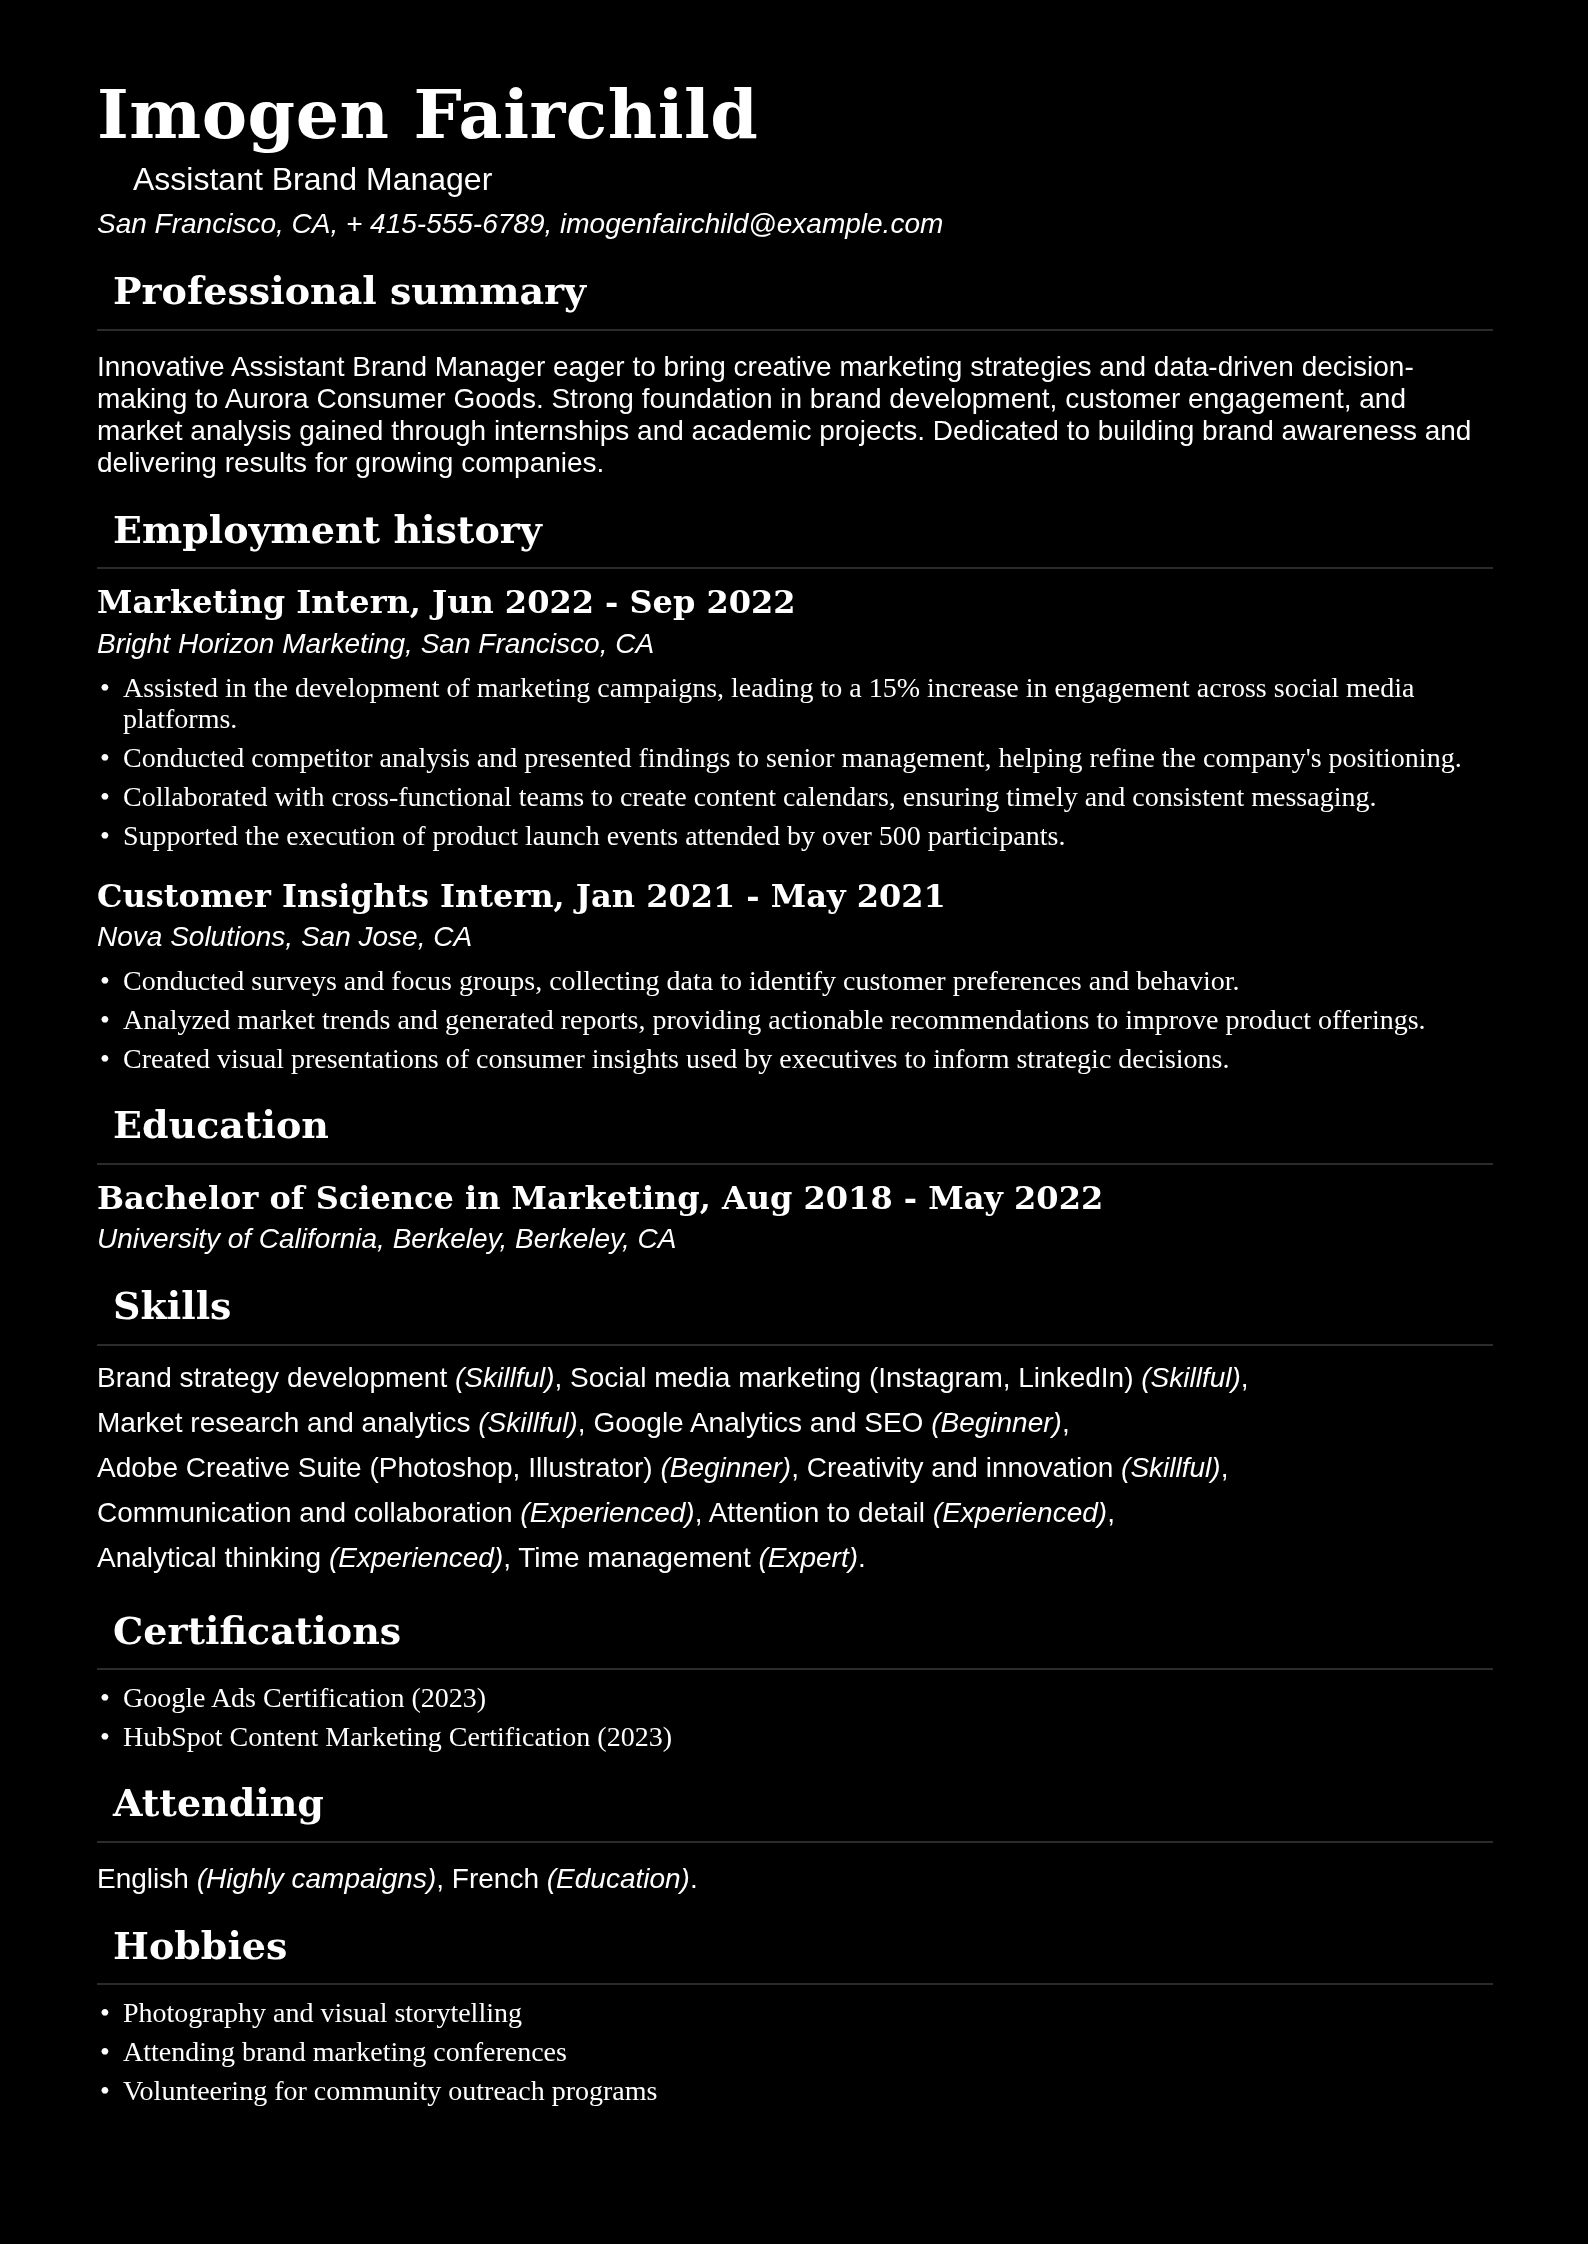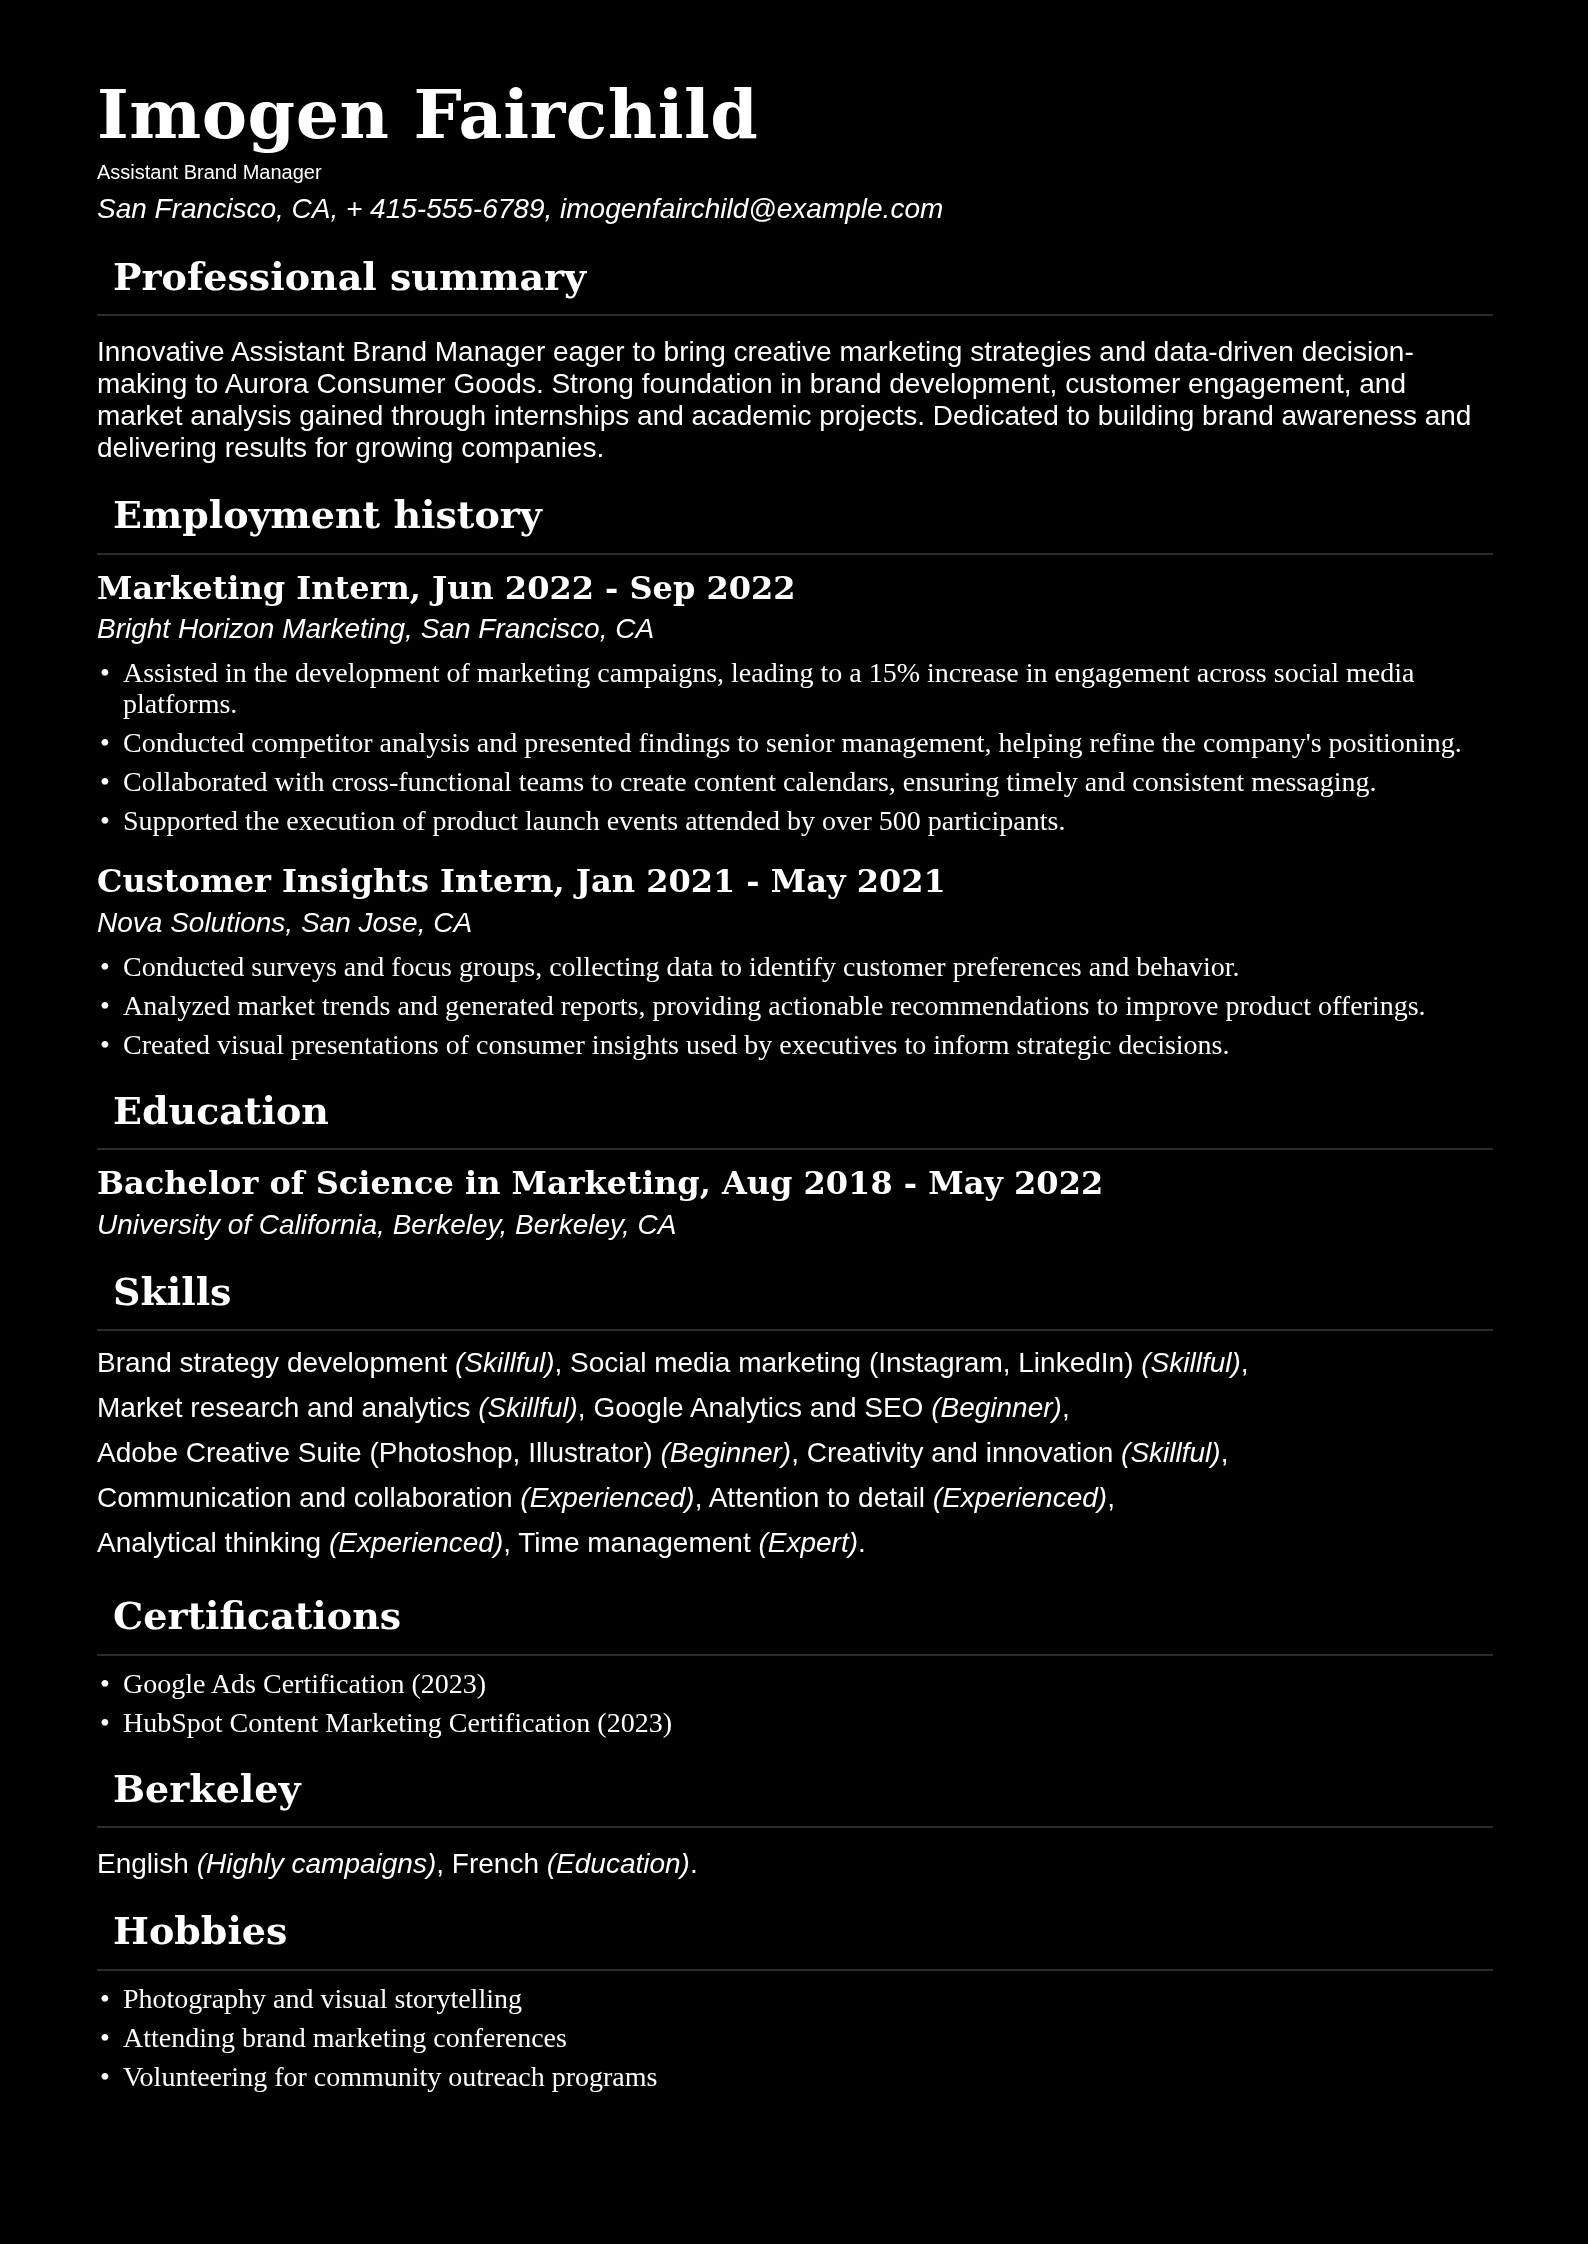--- a/index.html
+++ b/index.html
@@ -22,23 +22,24 @@
   }
   h1.name {
     font-family: "DejaVu Serif", serif;
     font-weight: 700;
     font-size: 68px;
     line-height: 1.12;
     margin: 0;
     letter-spacing: 0.5px;
   }
   .role {
-    font-size: 20px;
+    font-size: 32px;
     line-height: 1.2;
     margin-top: 8px;
+    margin-left: 36px;
   }
   .contact {
     font-style: italic;
     font-size: 28px;
     line-height: 1.2;
     margin-top: 8px;
   }
   section { margin-top: 30px; }
   h2.section-heading {
     font-family: "DejaVu Serif", serif;
@@ -181,21 +182,21 @@
     <div class="rule"></div>
     <ul class="dot-list">
 
         <li>Google Ads Certification (2023)</li>
 
         <li>HubSpot Content Marketing Certification (2023)</li>
       </ul>
   </section>
 
   <section>
-    <h2 class="section-heading">Berkeley</h2>
+    <h2 class="section-heading">Attending</h2>
     <div class="rule"></div>
     <p class="inline-line"><span>English </span><em>(Highly campaigns)</em><span>, French </span><em>(Education)</em><span>.</span></p>
   </section>
 
   <section>
     <h2 class="section-heading">Hobbies</h2>
     <div class="rule"></div>
     <ul class="dot-list">
 
         <li>Photography and visual storytelling</li>

